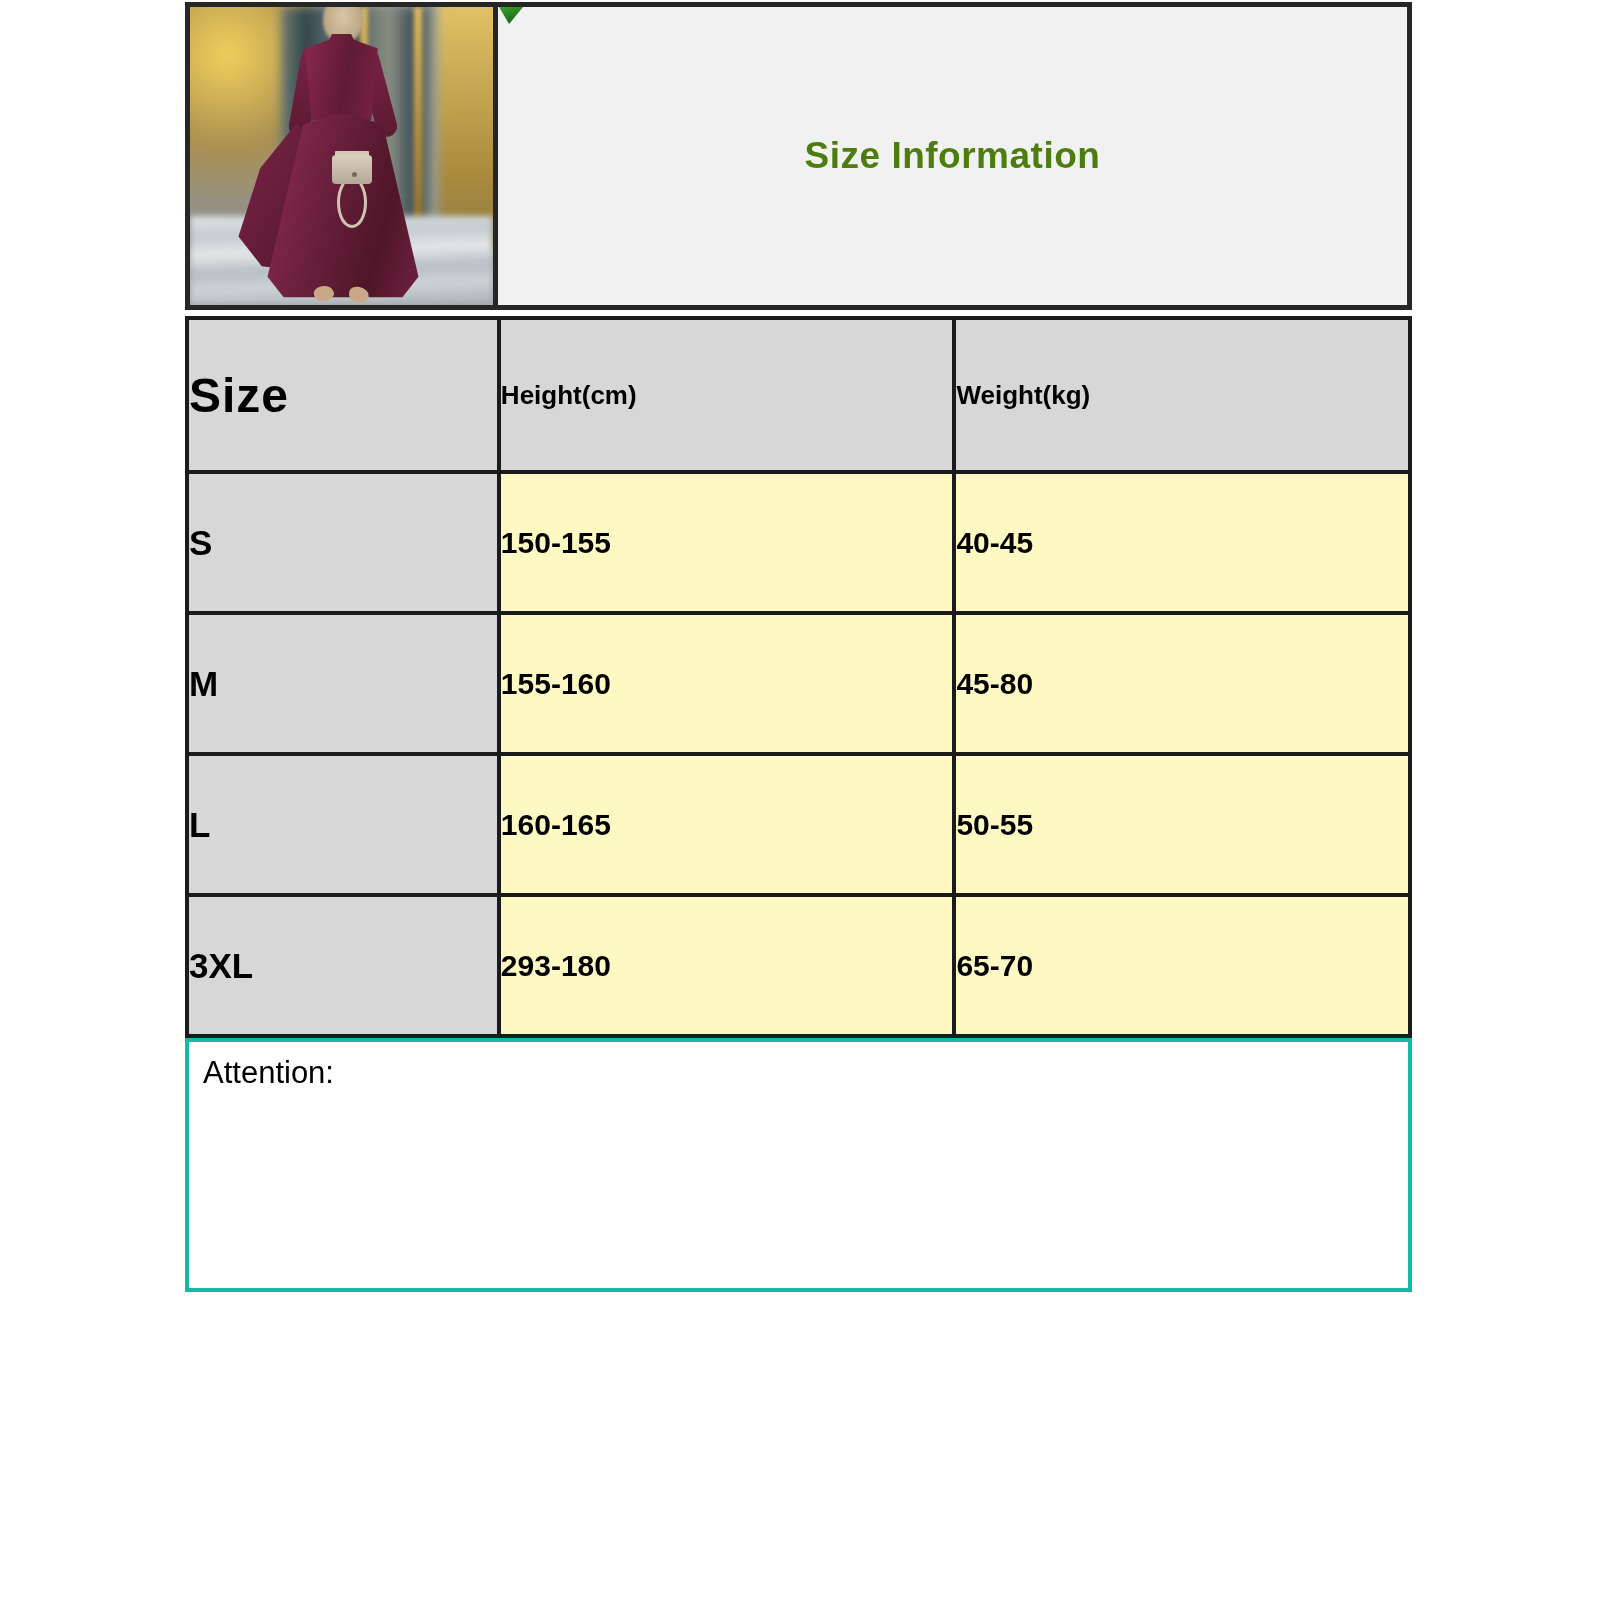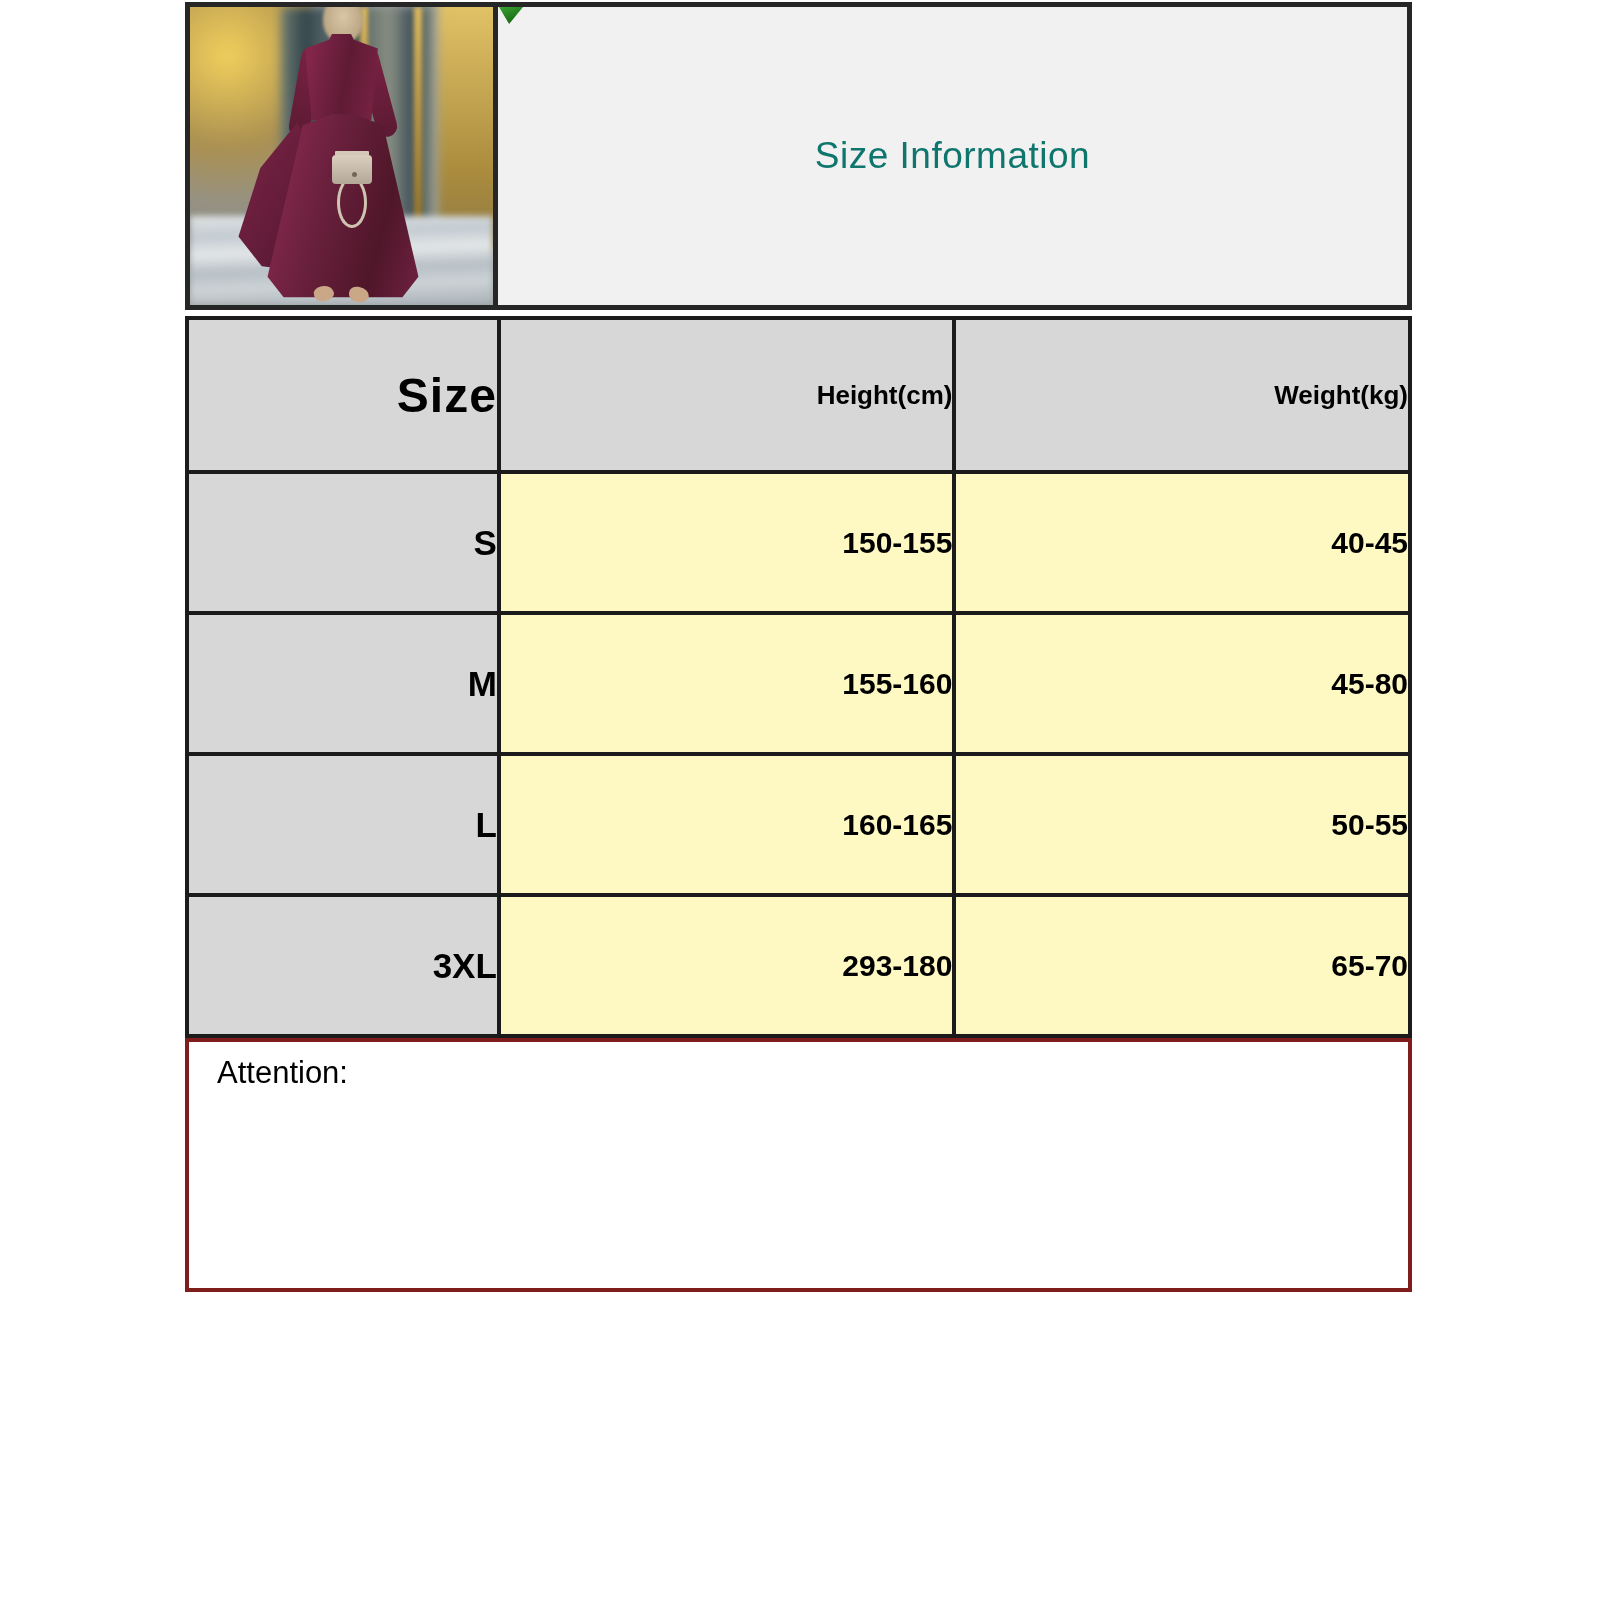--- a/index.html
+++ b/index.html
@@ -12,21 +12,21 @@
   
   .top-row { display:flex; height:308px; }
   .photo-cell {
     width:313px; height:308px; border:5px solid #262626; background:#9aa0a0;
     position:relative; overflow:hidden; flex:none;
   }
   .title-cell {
     flex:1; border:5px solid #262626; border-left:none; background:#f1f1f1;
     display:flex; align-items:center; justify-content:center; position:relative;
   }
-  .title-text { font-size:37px; font-weight:400; color:#0f766e; letter-spacing:0.5px; }
+  .title-text { font-size:37px; font-weight:700; color:#4d7c0f; letter-spacing:0.5px; }
   .green-tri {
     position:absolute; left:1px; top:0; width:24px; height:17px;
     background:linear-gradient(160deg,#3aa331,#0f5a0e);
     clip-path:polygon(0 0, 100% 0, 42% 100%);
   }
 
   
   .ph { position:absolute; inset:0; }
   .ph-left {
     position:absolute; left:-8%; top:-5%; width:48%; height:85%;
@@ -98,33 +98,33 @@
     border-radius:45% 60% 50% 50%; }
   .shoe.shl { left:41%; top:93.5%; transform:rotate(-10deg); }
   .shoe.shr { left:52.5%; top:94%; transform:rotate(8deg); }
 
   
   .size-table { width:100%; border-collapse:collapse; table-layout:fixed; margin-top:6px; }
   .size-table col.c-size   { width:25.5%; }
   .size-table col.c-height { width:37.25%; }
   .size-table col.c-weight { width:37.25%; }
   .size-table th, .size-table td {
-    border:4px solid #1b1b1b; text-align:right; vertical-align:middle;
+    border:4px solid #1b1b1b; text-align:left; vertical-align:middle;
     color:#000; font-weight:700;
   }
   .size-table thead th { background:#d7d7d7; height:154px; }
   th.h-size { font-size:48px; letter-spacing:1px; }
   th.h-col  { font-size:26px; }
   .size-table tbody th { background:#d7d7d7; font-size:35px; height:141px; }
   .size-table tbody td { background:#fef9c3; font-size:30px; }
 
   
   .attention {
-    border:4px solid #7f1d1d; background:#ffffff; height:254px;
-    padding:8px 14px 0 28px; font-size:31px; line-height:1.5; color:#000;
+    border:4px solid #14b8a6; background:#ffffff; height:254px;
+    padding:8px 14px 0 14px; font-size:31px; line-height:1.5; color:#000;
   }
   .attention .note { margin:0; }
 </style>
 </head>
 <body>
 
 <div class="page">
   <div class="content">
 
     <div class="top-row">

